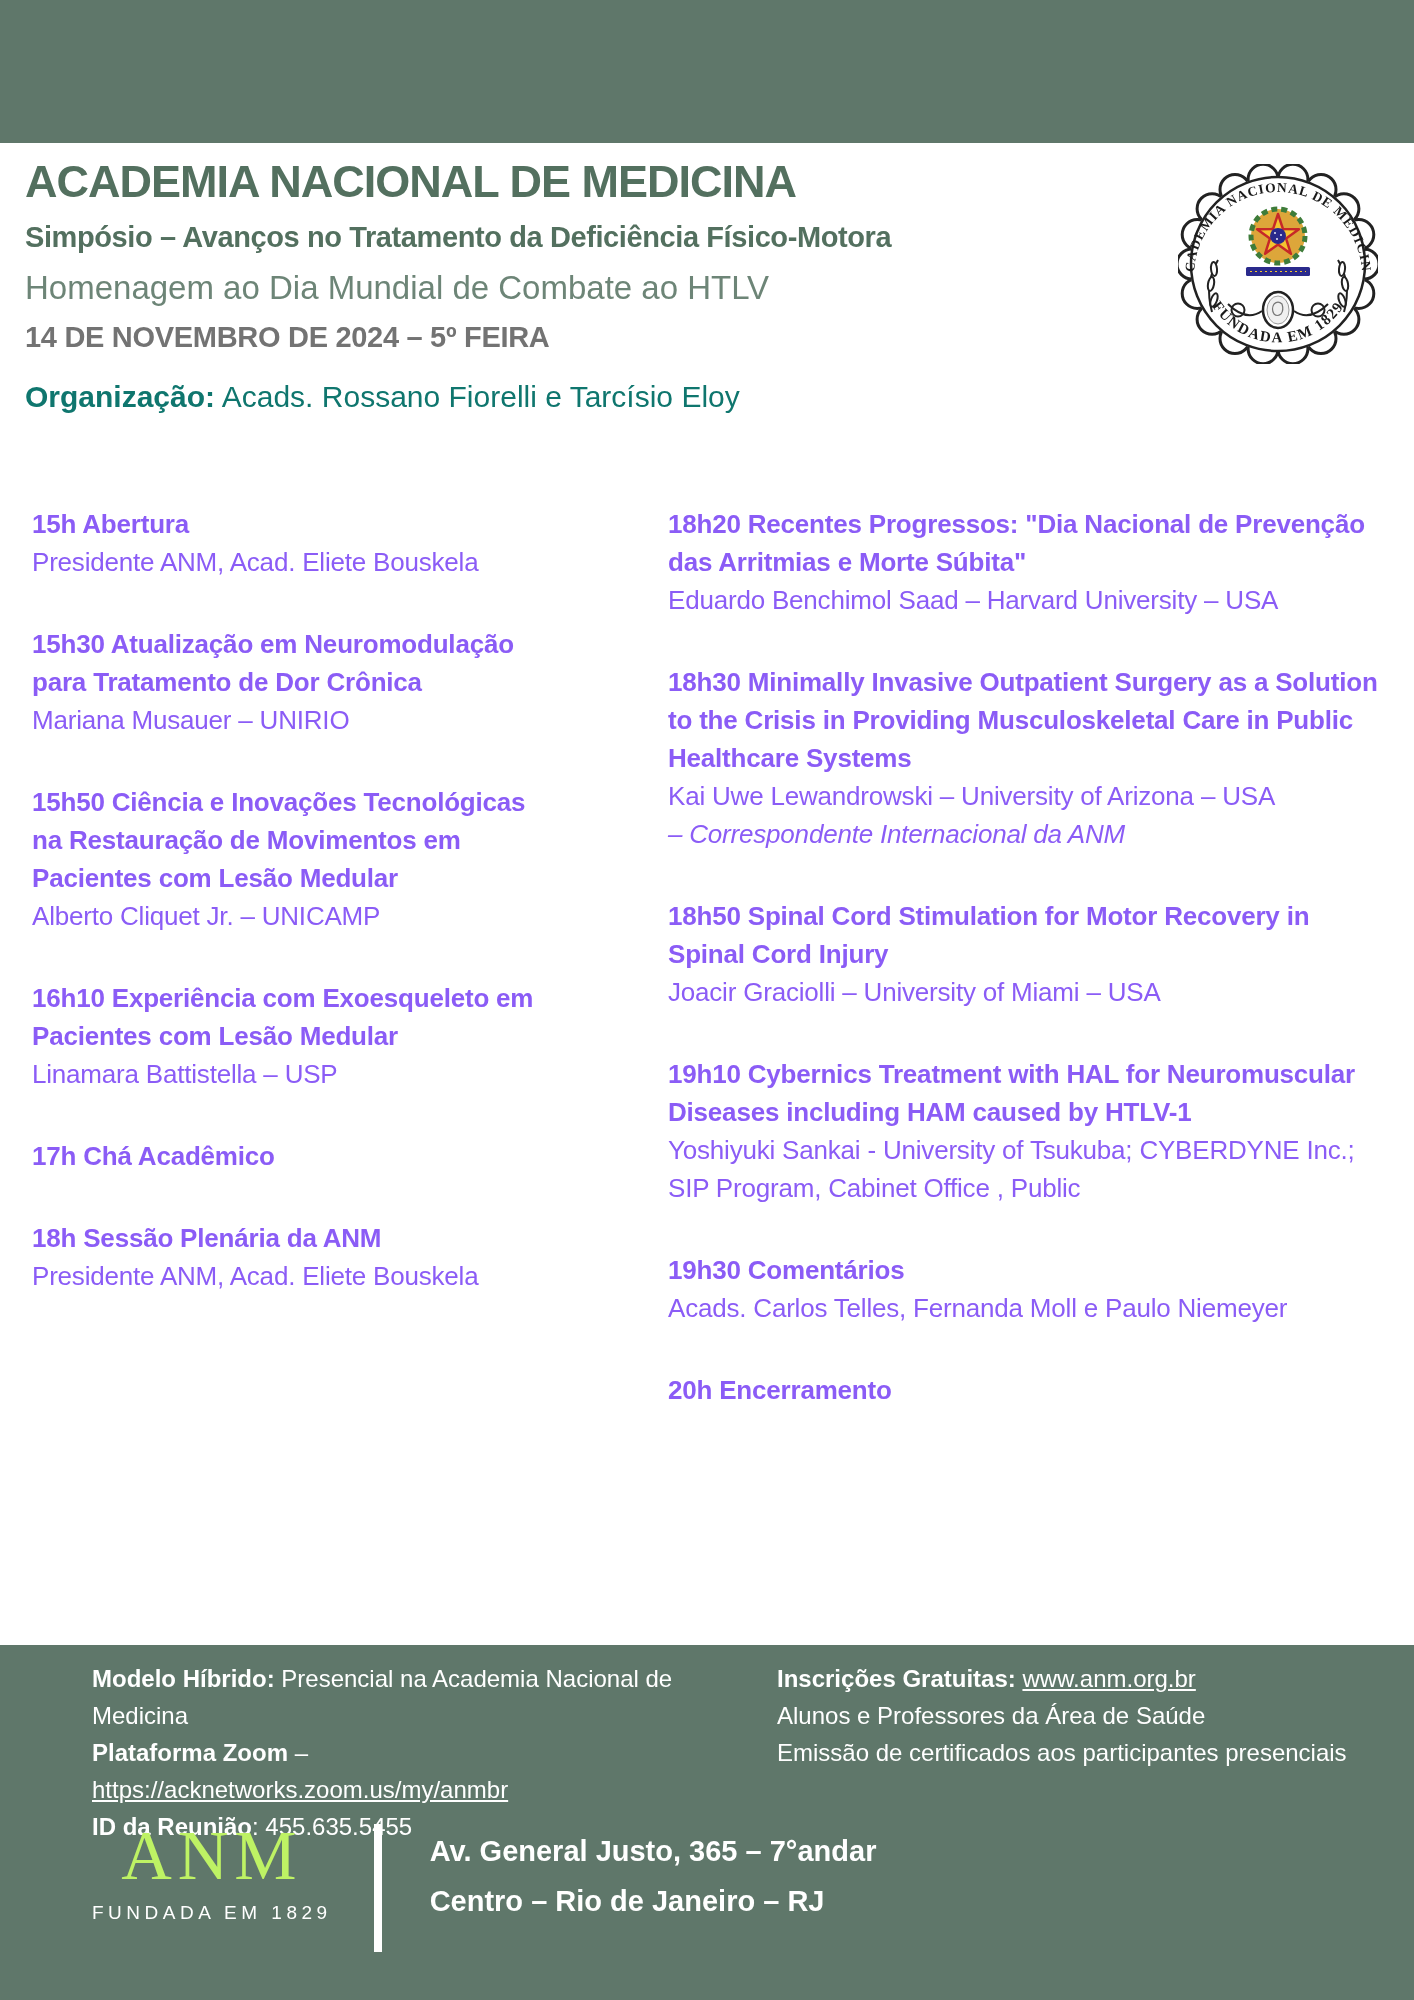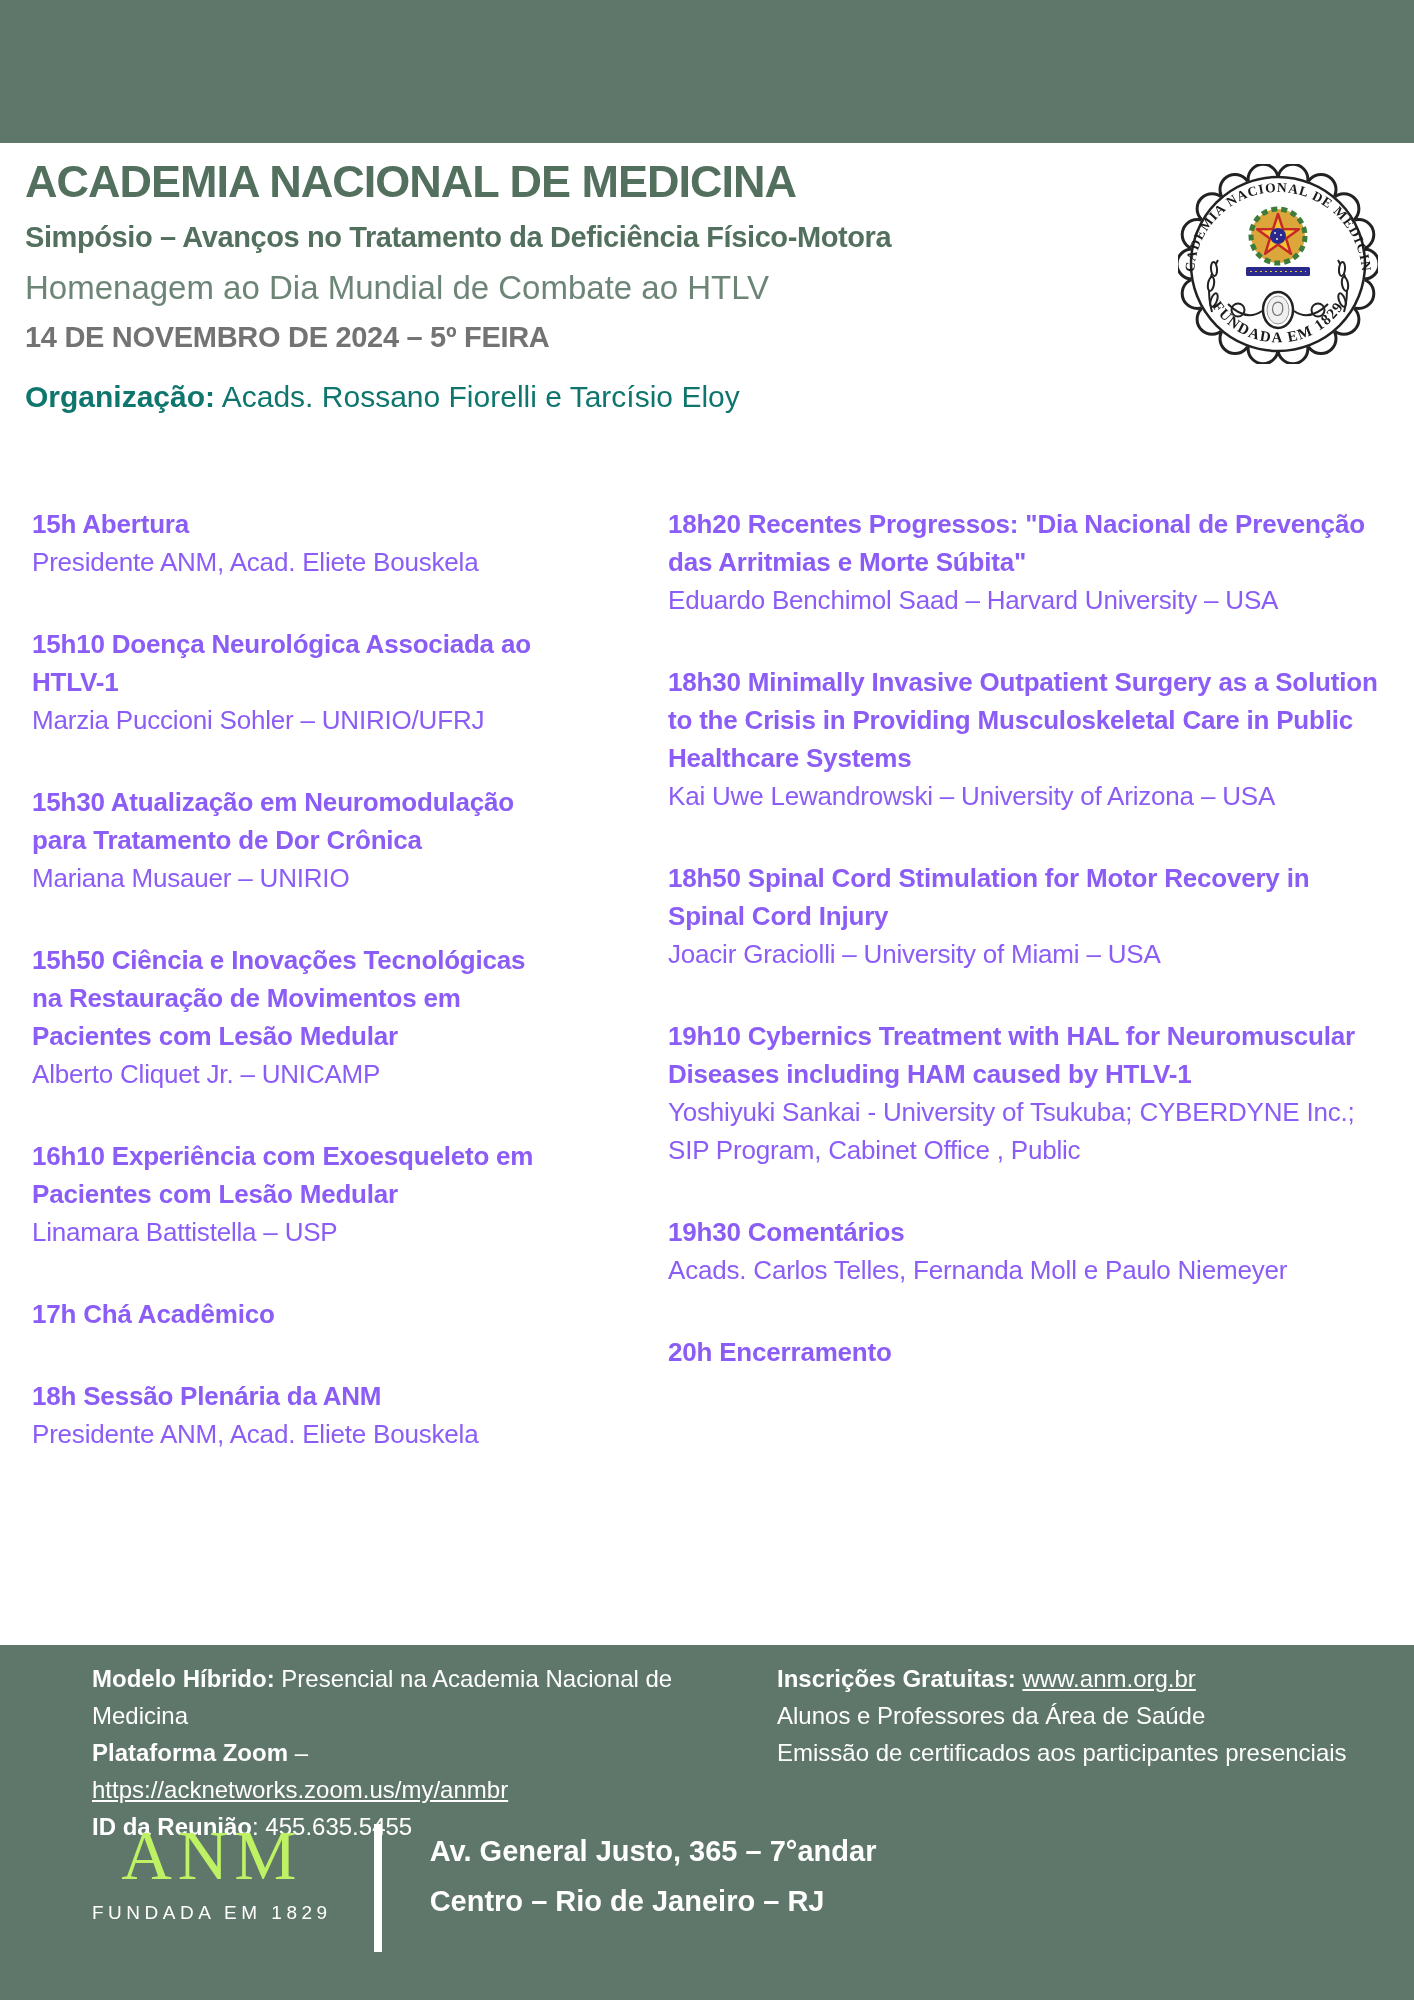--- a/index.html
+++ b/index.html
@@ -131,24 +131,20 @@
     </g>
   </svg>
 
   <main class="columns">
     <div class="col-left" id="col-left">
         <div class="sched-item">
           <div class="item-title">15h Abertura</div>
           <div class="item-line">Presidente ANM, Acad. Eliete Bouskela</div>
         </div>
         <div class="sched-item">
-          <div class="item-title">15h10 Doença Neurológica Associada ao HTLV-1</div>
-          <div class="item-line">Marzia Puccioni Sohler – UNIRIO/UFRJ</div>
-        </div>
-        <div class="sched-item">
           <div class="item-title">15h30 Atualização em Neuromodulação para Tratamento de Dor Crônica</div>
           <div class="item-line">Mariana Musauer – UNIRIO</div>
         </div>
         <div class="sched-item">
           <div class="item-title">15h50 Ciência e Inovações Tecnológicas na Restauração de Movimentos em Pacientes com Lesão Medular</div>
           <div class="item-line">Alberto Cliquet Jr. – UNICAMP</div>
         </div>
         <div class="sched-item">
           <div class="item-title">16h10 Experiência com Exoesqueleto em Pacientes com Lesão Medular</div>
           <div class="item-line">Linamara Battistella – USP</div>
@@ -162,20 +158,21 @@
         </div>
       </div>
     <div class="col-right" id="col-right">
         <div class="sched-item">
           <div class="item-title">18h20 Recentes Progressos: "Dia Nacional de Prevenção das Arritmias e Morte Súbita"</div>
           <div class="item-line">Eduardo Benchimol Saad – Harvard University  – USA</div>
         </div>
         <div class="sched-item">
           <div class="item-title">18h30 Minimally Invasive Outpatient Surgery as a Solution to the Crisis in Providing Musculoskeletal Care in Public Healthcare Systems</div>
           <div class="item-line">Kai Uwe Lewandrowski – University of Arizona – USA</div>
+          <div class="item-note">– Correspondente Internacional da ANM</div>
         </div>
         <div class="sched-item">
           <div class="item-title">18h50 Spinal Cord Stimulation for Motor Recovery in Spinal Cord Injury</div>
           <div class="item-line">Joacir Graciolli – University of Miami – USA</div>
         </div>
         <div class="sched-item">
           <div class="item-title">19h10 Cybernics Treatment with HAL for Neuromuscular Diseases including HAM caused by HTLV-1</div>
           <div class="item-line">Yoshiyuki Sankai - University of Tsukuba; CYBERDYNE Inc.; SIP Program, Cabinet Office , Public</div>
         </div>
         <div class="sched-item">

